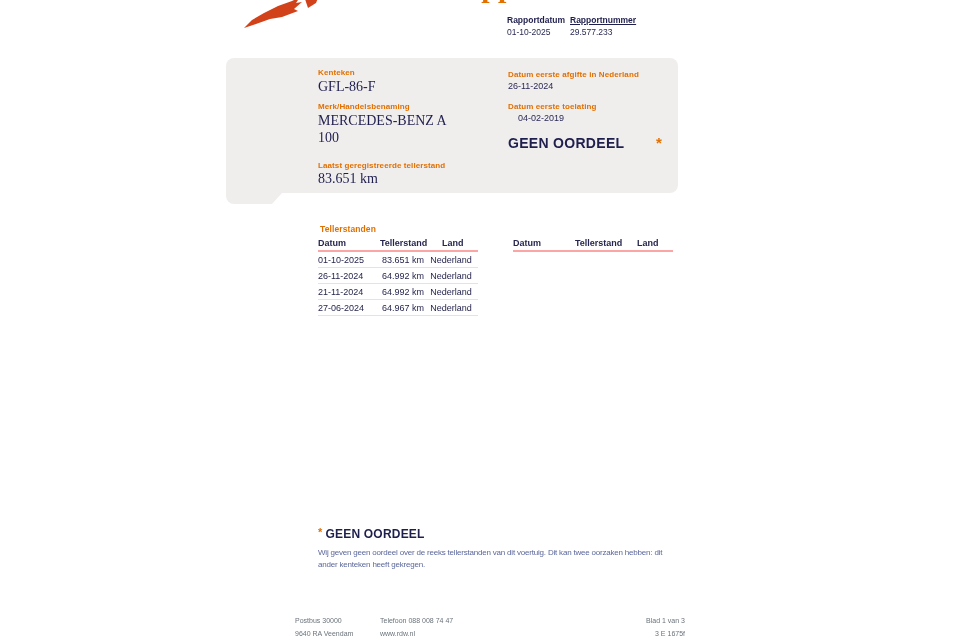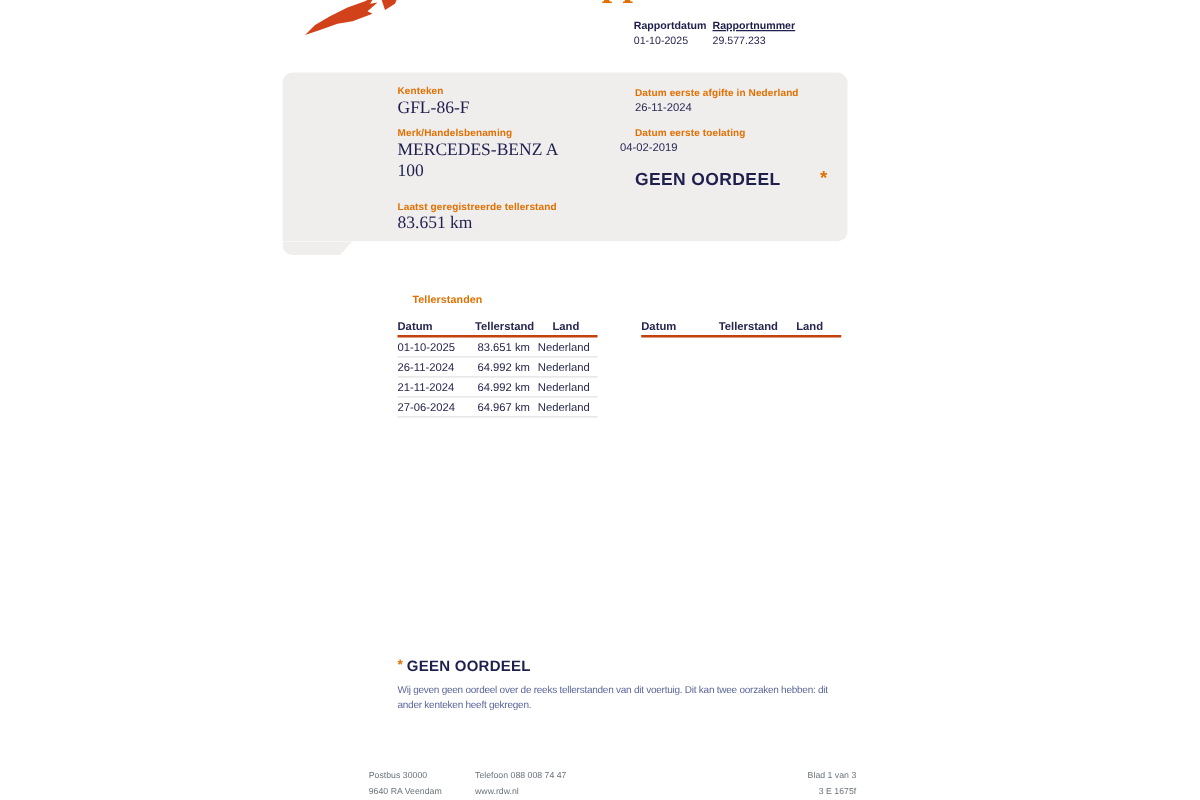--- a/index.html
+++ b/index.html
@@ -31,32 +31,32 @@
   .p-small{position:absolute;font-size:9px;color:#2a2a55;}
   .lab-kenteken{left:92px;top:10px;}
   .val-kenteken{left:92px;top:20px;}
   .lab-merk{left:92px;top:44px;}
   .val-merk{left:92px;top:54px;width:140px;}
   .lab-teller{left:92px;top:103px;}
   .val-teller{left:92px;top:112px;font-size:14px;}
   .lab-afgifte{left:282px;top:12px;}
   .val-afgifte{left:282px;top:23px;}
   .lab-toelating{left:282px;top:44px;}
-  .val-toelating{left:270px;top:55px;}
+  .val-toelating{left:292px;top:55px;}
   .verdict{position:absolute;left:282px;top:77px;font-size:14px;font-weight:bold;
            letter-spacing:.3px;color:#1f1f4e;}
   .verdict-star{position:absolute;left:430px;top:76px;font-size:15px;font-weight:bold;color:#e17000;}
 
   
   .tables{position:absolute;left:318px;top:222px;width:356px;}
-  .tables h2{margin:12px;font-size:8.5px;font-weight:bold;color:#e17000;letter-spacing:.1px;}
+  .tables h2{margin:2px;font-size:8.5px;font-weight:bold;color:#e17000;letter-spacing:.1px;}
   .tbl-wrap{display:flex;gap:35px;margin-top:4px;}
   .tbl{width:160px;font-size:9px;color:#26264f;}
   .tr{display:flex;align-items:flex-end;}
-  .tr-head{font-weight:bold;border-bottom:2px solid #c2410c;padding-bottom:2px;}
+  .tr-head{font-weight:bold;border-bottom:2px solid #fca5a5;padding-bottom:2px;}
   .tr-data{height:15px;align-items:center;border-bottom:1px solid #e4e2e2;}
   .c1{flex:0 0 62px;text-align:left;}
   .c2{flex:0 0 44px;text-align:right;}
   .c3{flex:1;text-align:center;}
 
   
   .explain{position:absolute;left:318px;top:526px;width:380px;}
   .explain-title{font-size:12px;font-weight:bold;color:#1f1f4e;letter-spacing:.2px;}
   .explain-title .star{color:#e17000;font-size:11px;margin-right:3px;vertical-align:2px;}
   .explain-body{margin-top:6px;font-size:8px;line-height:12px;color:#5b679b;

